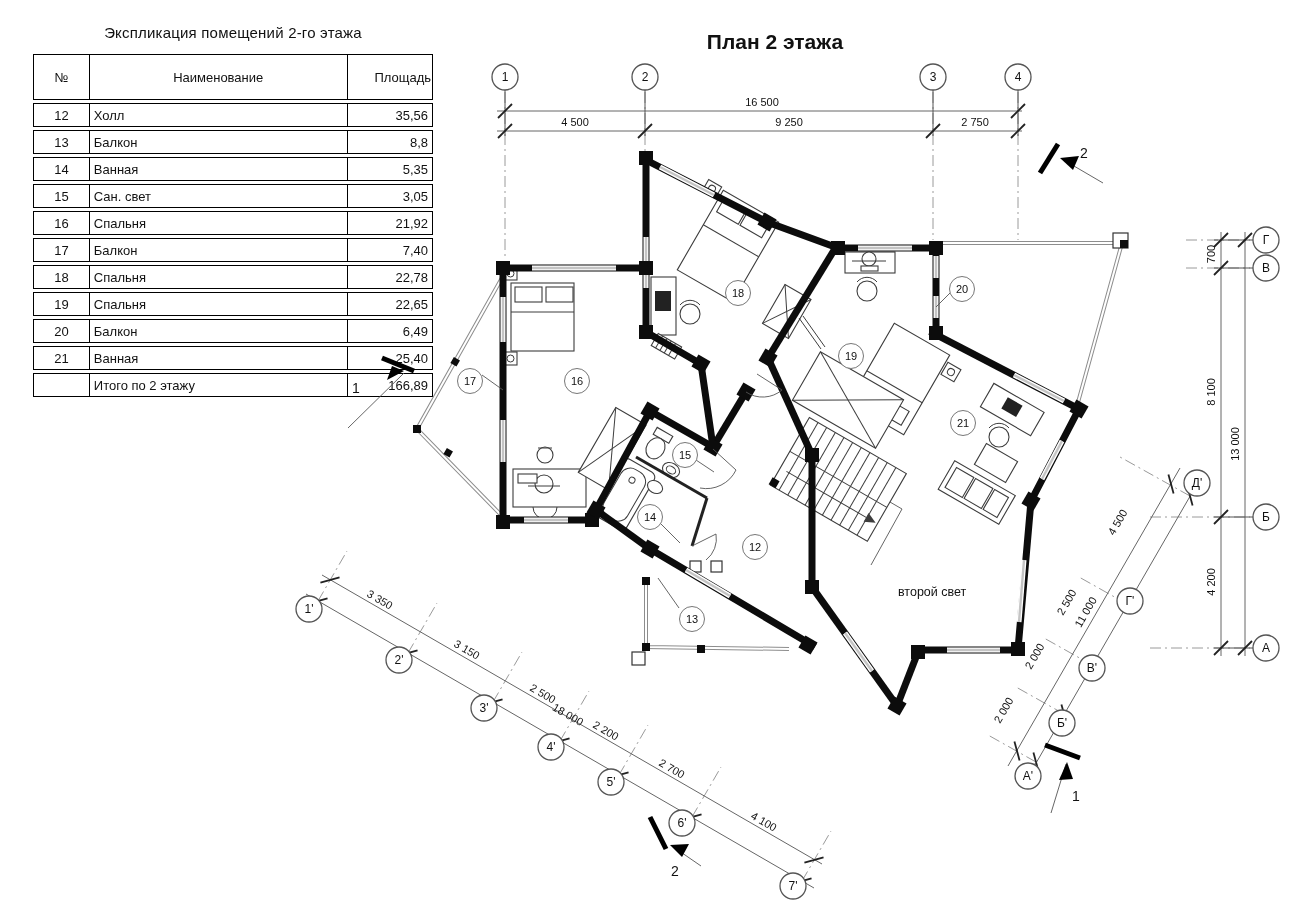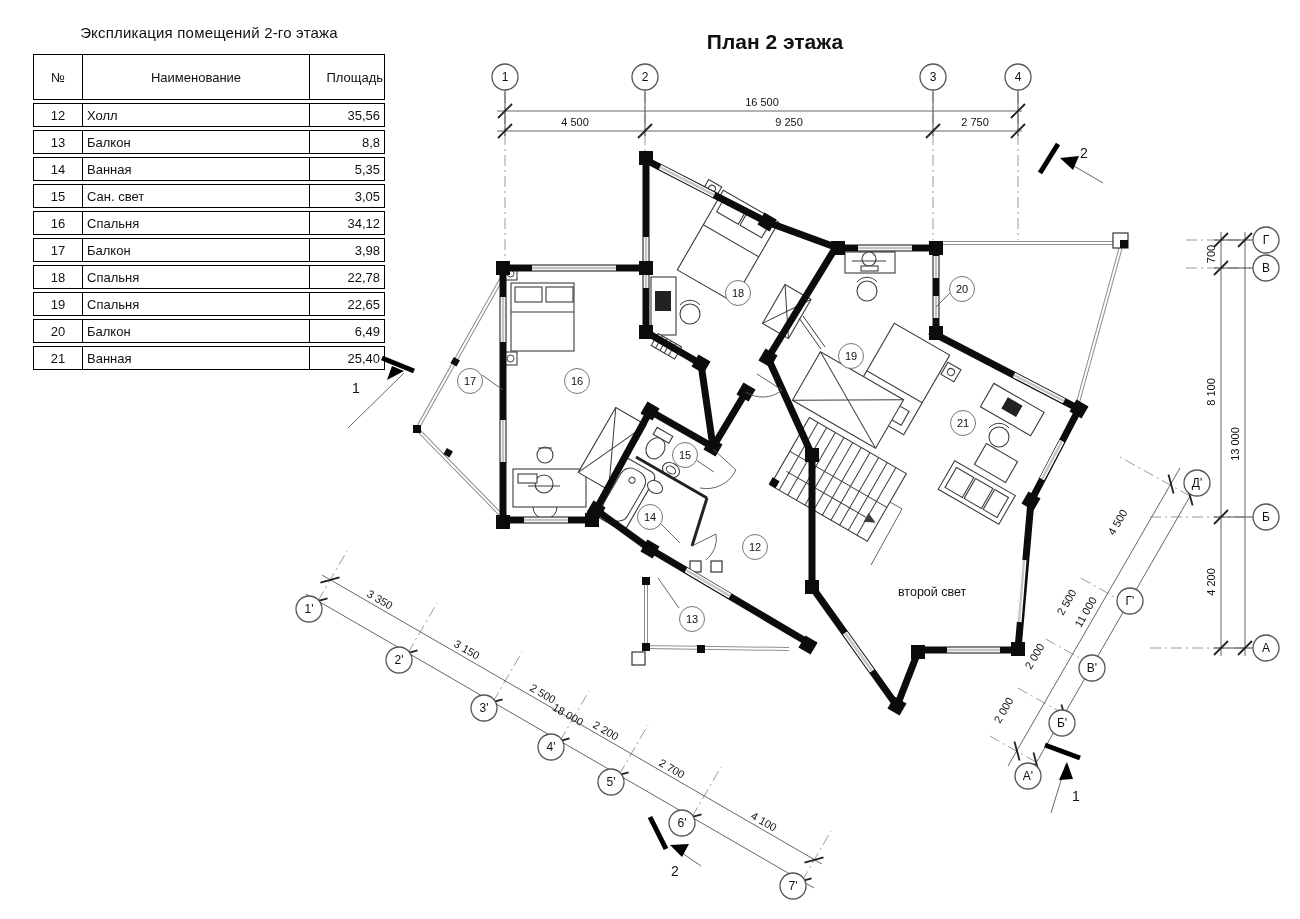--- a/index.html
+++ b/index.html
@@ -1,19 +1,19 @@
 <!DOCTYPE html>
 <html><head>
 <meta charset="utf-8">
 <style>
   html,body{margin:0;padding:0;background:#fff;}
   body{width:1300px;height:919px;position:relative;font-family:"Liberation Sans",sans-serif;color:#111;}
   .stage{position:absolute;left:0;top:0;width:1300px;height:919px;overflow:hidden;}
   
-  .expl{position:absolute;left:33px;top:24px;width:352px;}
+  .expl{position:absolute;left:33px;top:24px;width:400px;}
   .expl-title{text-align:center;font-size:15px;margin-bottom:10px;letter-spacing:.2px;}
   table.expl-t{border-collapse:separate;border-spacing:0 3px;width:100%;}
   table.expl-t th, table.expl-t td{border:1.6px solid #000;font-size:13px;background:#fff;}
   table.expl-t th{height:42px;font-weight:400;}
   table.expl-t td{height:20px;padding:1px 4px;}
   td.c-num, th.c-num{width:40px;text-align:center;}
   td.c-name{width:218px;text-align:left;padding-left:8px;}
   td.c-area, th.c-area{width:66px;text-align:center;}
   
   table.expl-t td, table.expl-t th{border-right-width:1.6px;}
@@ -75,46 +75,51 @@
             <td class="c-area">5,35</td>
           </tr>
         <tr>
             <td class="c-num">15</td>
             <td class="c-name">Сан. свет</td>
             <td class="c-area">3,05</td>
           </tr>
         <tr>
             <td class="c-num">16</td>
             <td class="c-name">Спальня</td>
-            <td class="c-area">34,12</td>
+            <td class="c-area">21,92</td>
           </tr>
         <tr>
             <td class="c-num">17</td>
             <td class="c-name">Балкон</td>
-            <td class="c-area">3,98</td>
+            <td class="c-area">7,40</td>
           </tr>
         <tr>
             <td class="c-num">18</td>
             <td class="c-name">Спальня</td>
             <td class="c-area">22,78</td>
           </tr>
         <tr>
             <td class="c-num">19</td>
             <td class="c-name">Спальня</td>
             <td class="c-area">22,65</td>
           </tr>
         <tr>
             <td class="c-num">20</td>
             <td class="c-name">Балкон</td>
             <td class="c-area">6,49</td>
           </tr>
         <tr>
             <td class="c-num">21</td>
             <td class="c-name">Ванная</td>
             <td class="c-area">25,40</td>
+          </tr>
+        <tr>
+            <td class="c-num"></td>
+            <td class="c-name">Итого по 2 этажу</td>
+            <td class="c-area">166,89</td>
           </tr>
       </tbody>
     </table>
   </div>
 
   <div class="plan-title">План 2 этажа</div>
 
   <svg width="1300" height="919" viewBox="0 0 1300 919">
     <defs>
       <path id="tick" d="M-7,7 L7,-7" stroke="#222" stroke-width="1.8"></path>

